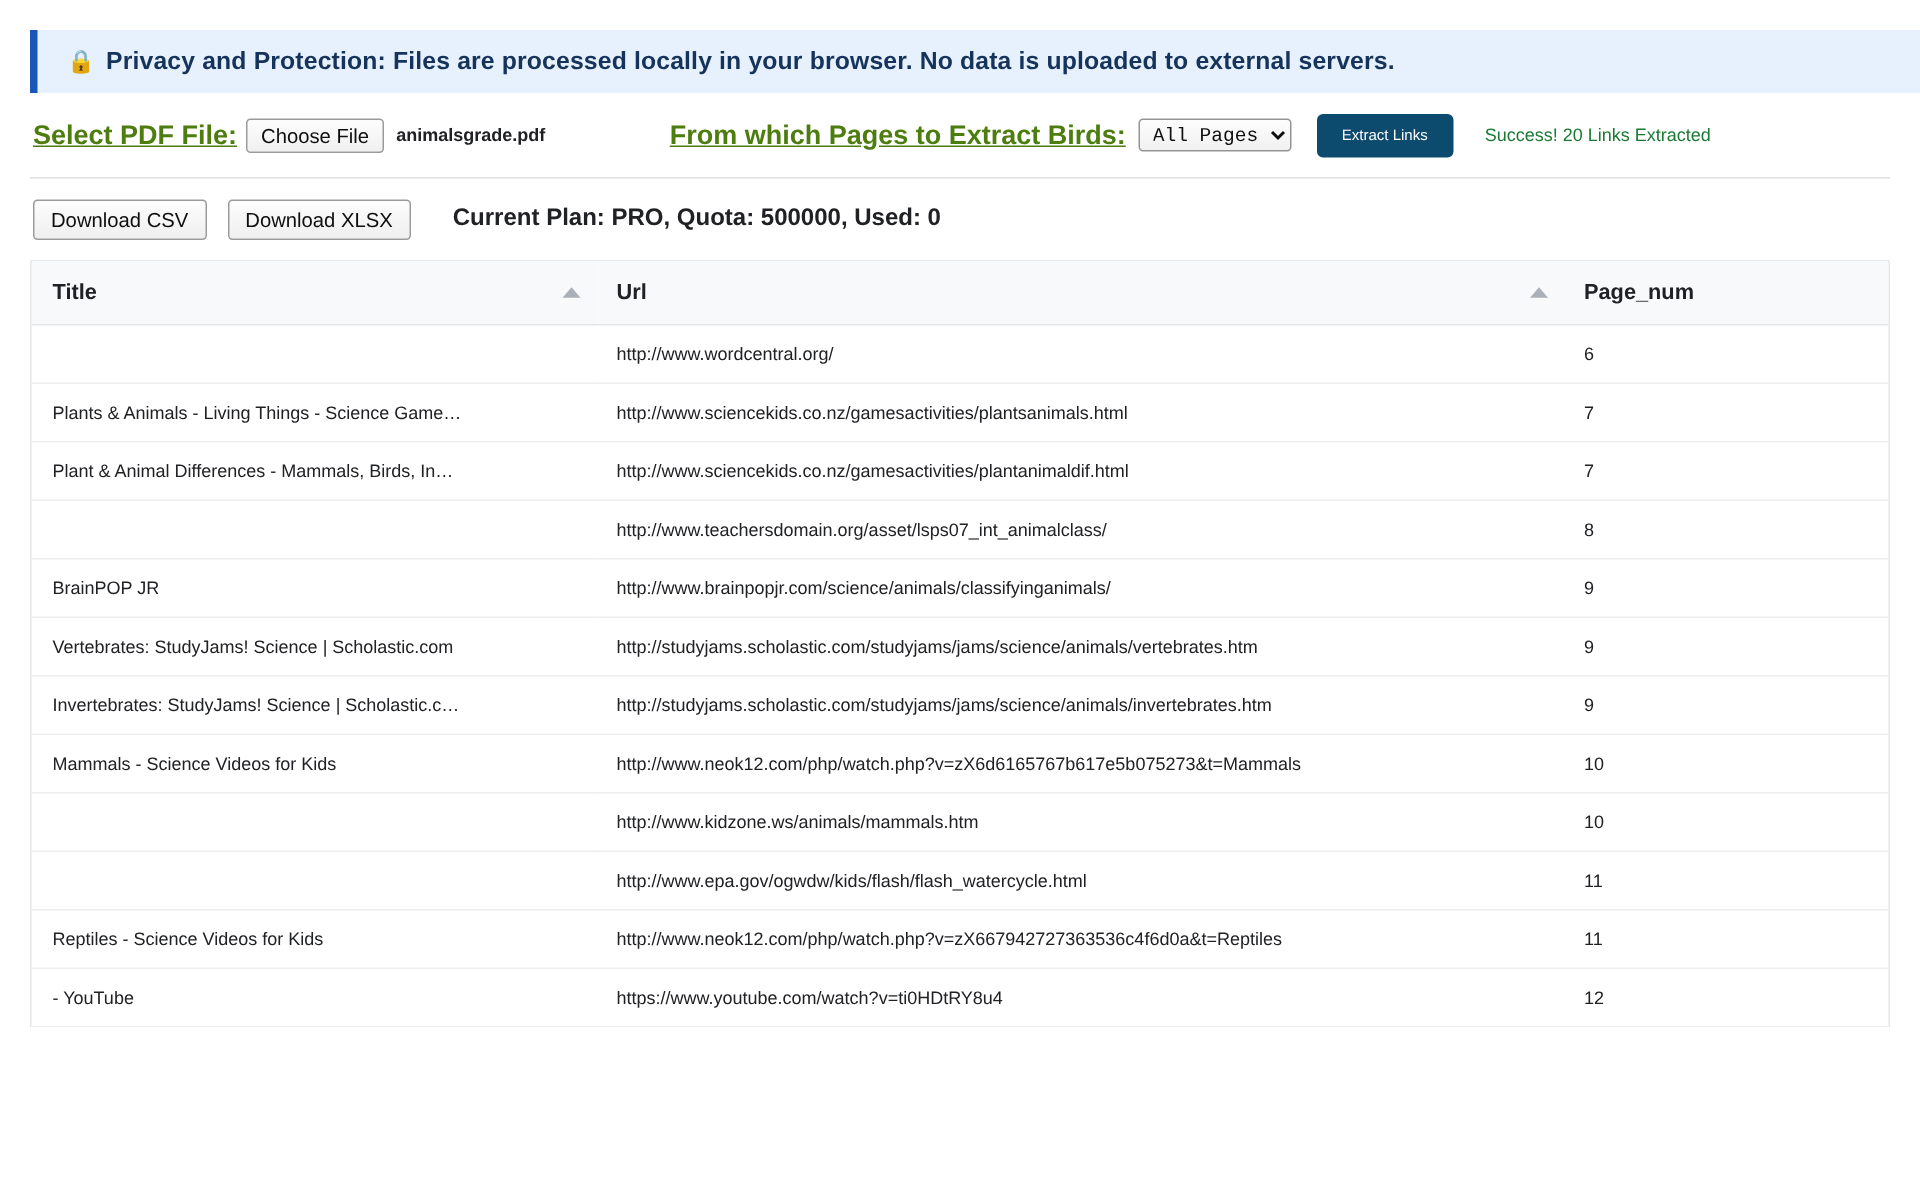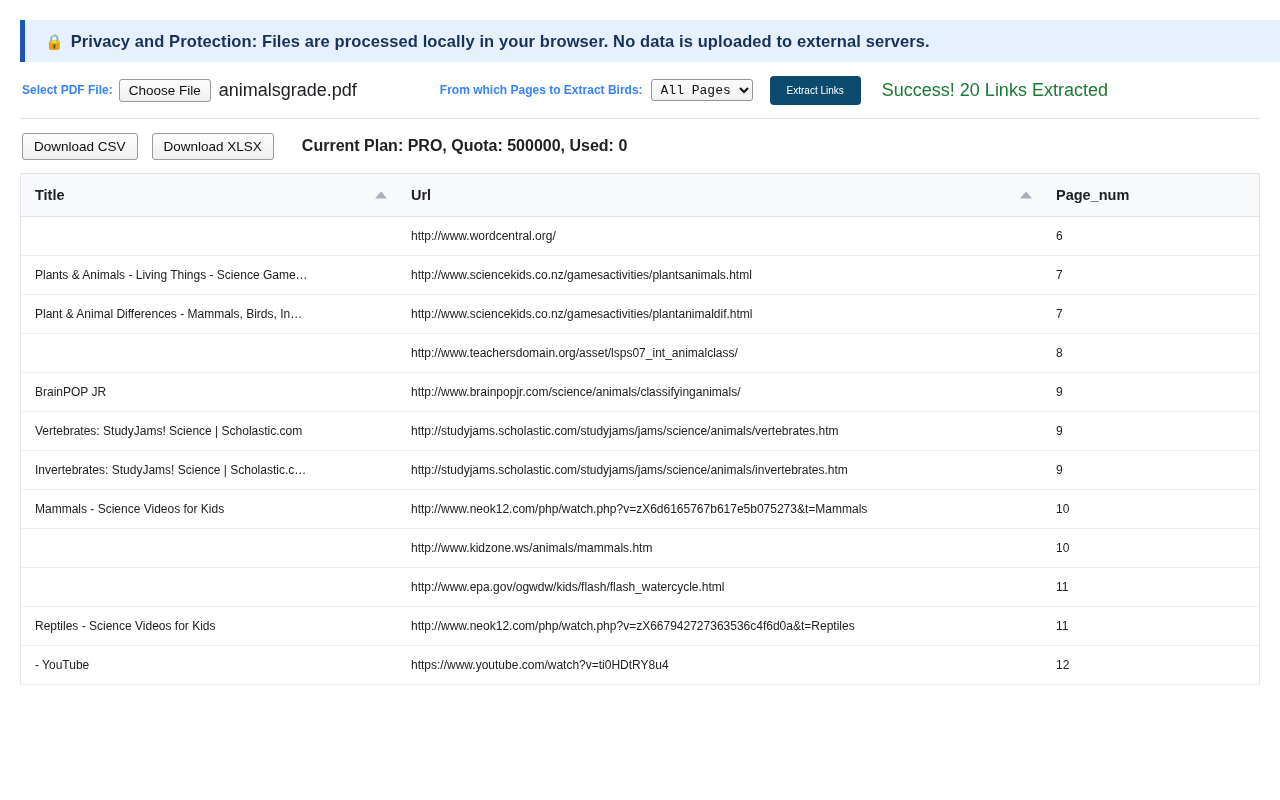--- a/index.html
+++ b/index.html
@@ -40,42 +40,44 @@
 
   
   .controls {
     display: flex;
     align-items: center;
     padding: 0 22px;
     height: 56px;
     gap: 0;
   }
   .label-strong {
-    font-size: 12px;
-    font-weight: bold;
-    color: #3b82f6;
-    white-space: nowrap;
+    font-size: 18px;
+    font-weight: bold;
+    color: #4d7c0f;
+    white-space: nowrap;
+    text-decoration: underline;
   }
   .file-row { display: flex; align-items: center; }
   .choose-file-btn {
     font-family: "Liberation Sans", sans-serif;
     font-size: 13.5px;
     background: linear-gradient(#fdfdfd, #f0f0f0);
     border: 1px solid #9a9a9a;
     border-radius: 3px;
     padding: 3px 9px;
     margin-left: 6px;
     color: #0f0f0f;
     cursor: default;
   }
   .file-name {
-    font-size: 18px;
+    font-size: 12px;
     margin-left: 8px;
     color: #202124;
     white-space: nowrap;
+    font-weight: bold;
   }
   .spacer-1 { width: 83px; }
   .select-pages {
     font-family: Liberation Mono, monospace;
     font-size: 13px;
     margin-left: 8px;
     padding: 2px 4px 2px 5px;
     border: 1px solid #949494;
     border-radius: 3px;
     background: linear-gradient(#fdfdfd, #f1f1f1);
@@ -89,21 +91,21 @@
     background: #0c4a6e;
     color: #ffffff;
     font-size: 10px;
     font-weight: normal;
     border: none;
     border-radius: 4px;
     padding: 9px 17px;
     cursor: pointer;
   }
   .status-msg {
-    font-size: 18px;
+    font-size: 12px;
     color: #1a7a33;
     margin-left: 21px;
     white-space: nowrap;
   }
 
   .divider {
     height: 1px;
     background: #e0e0e0;
     margin: 0 20px;
   }

